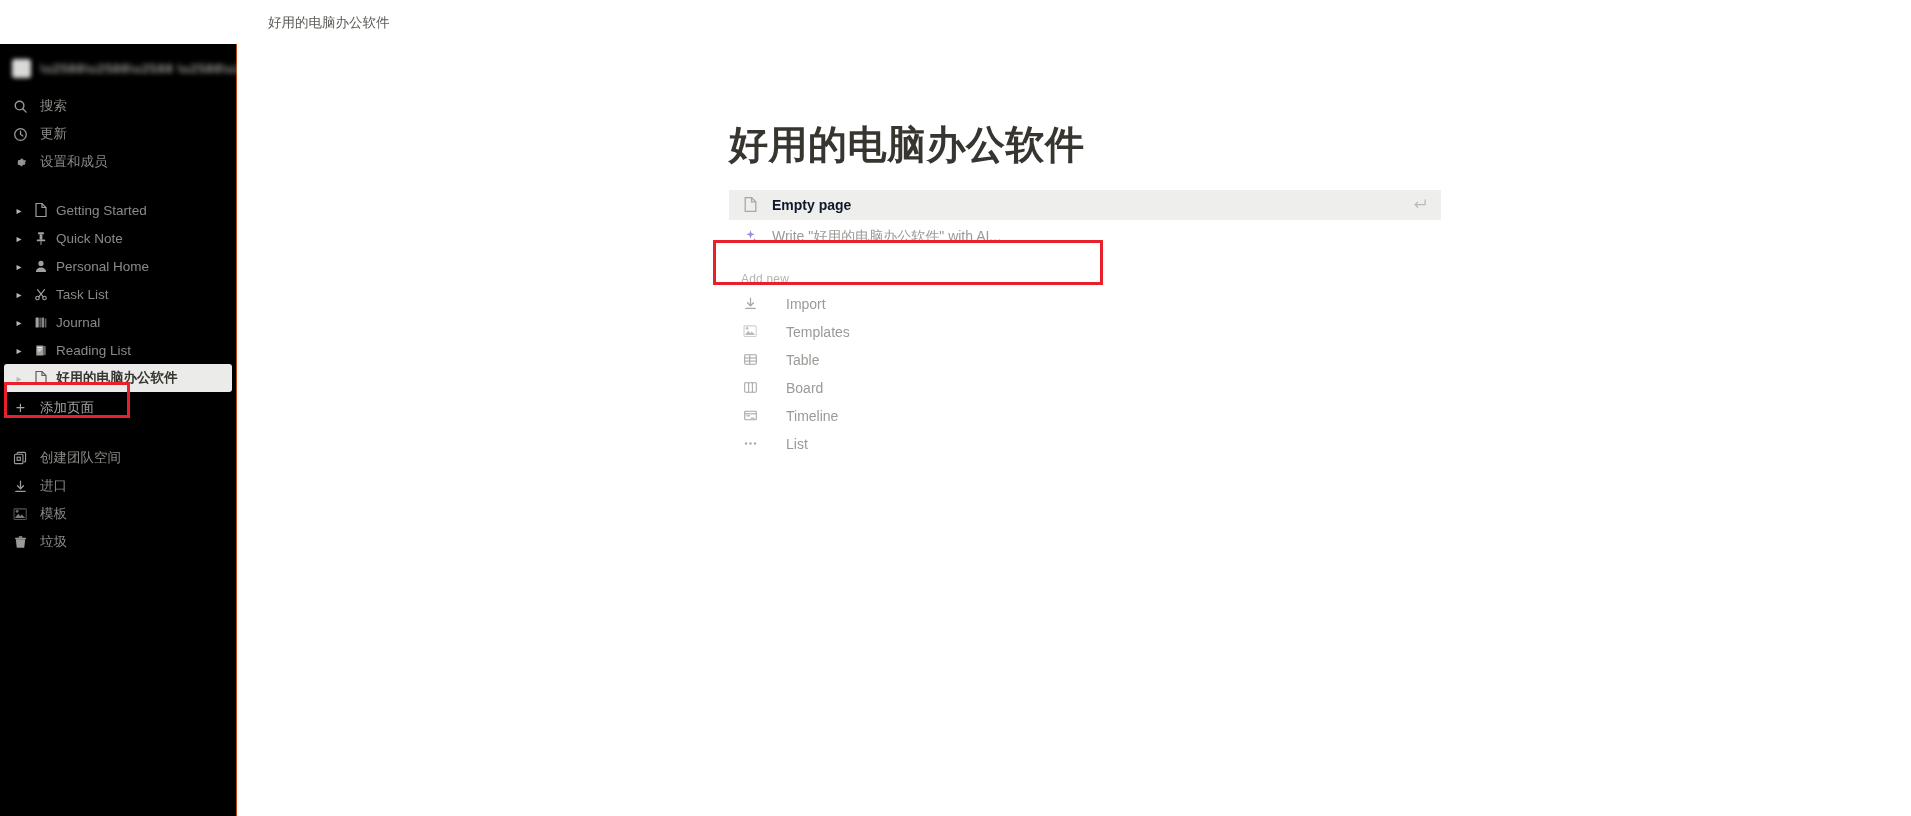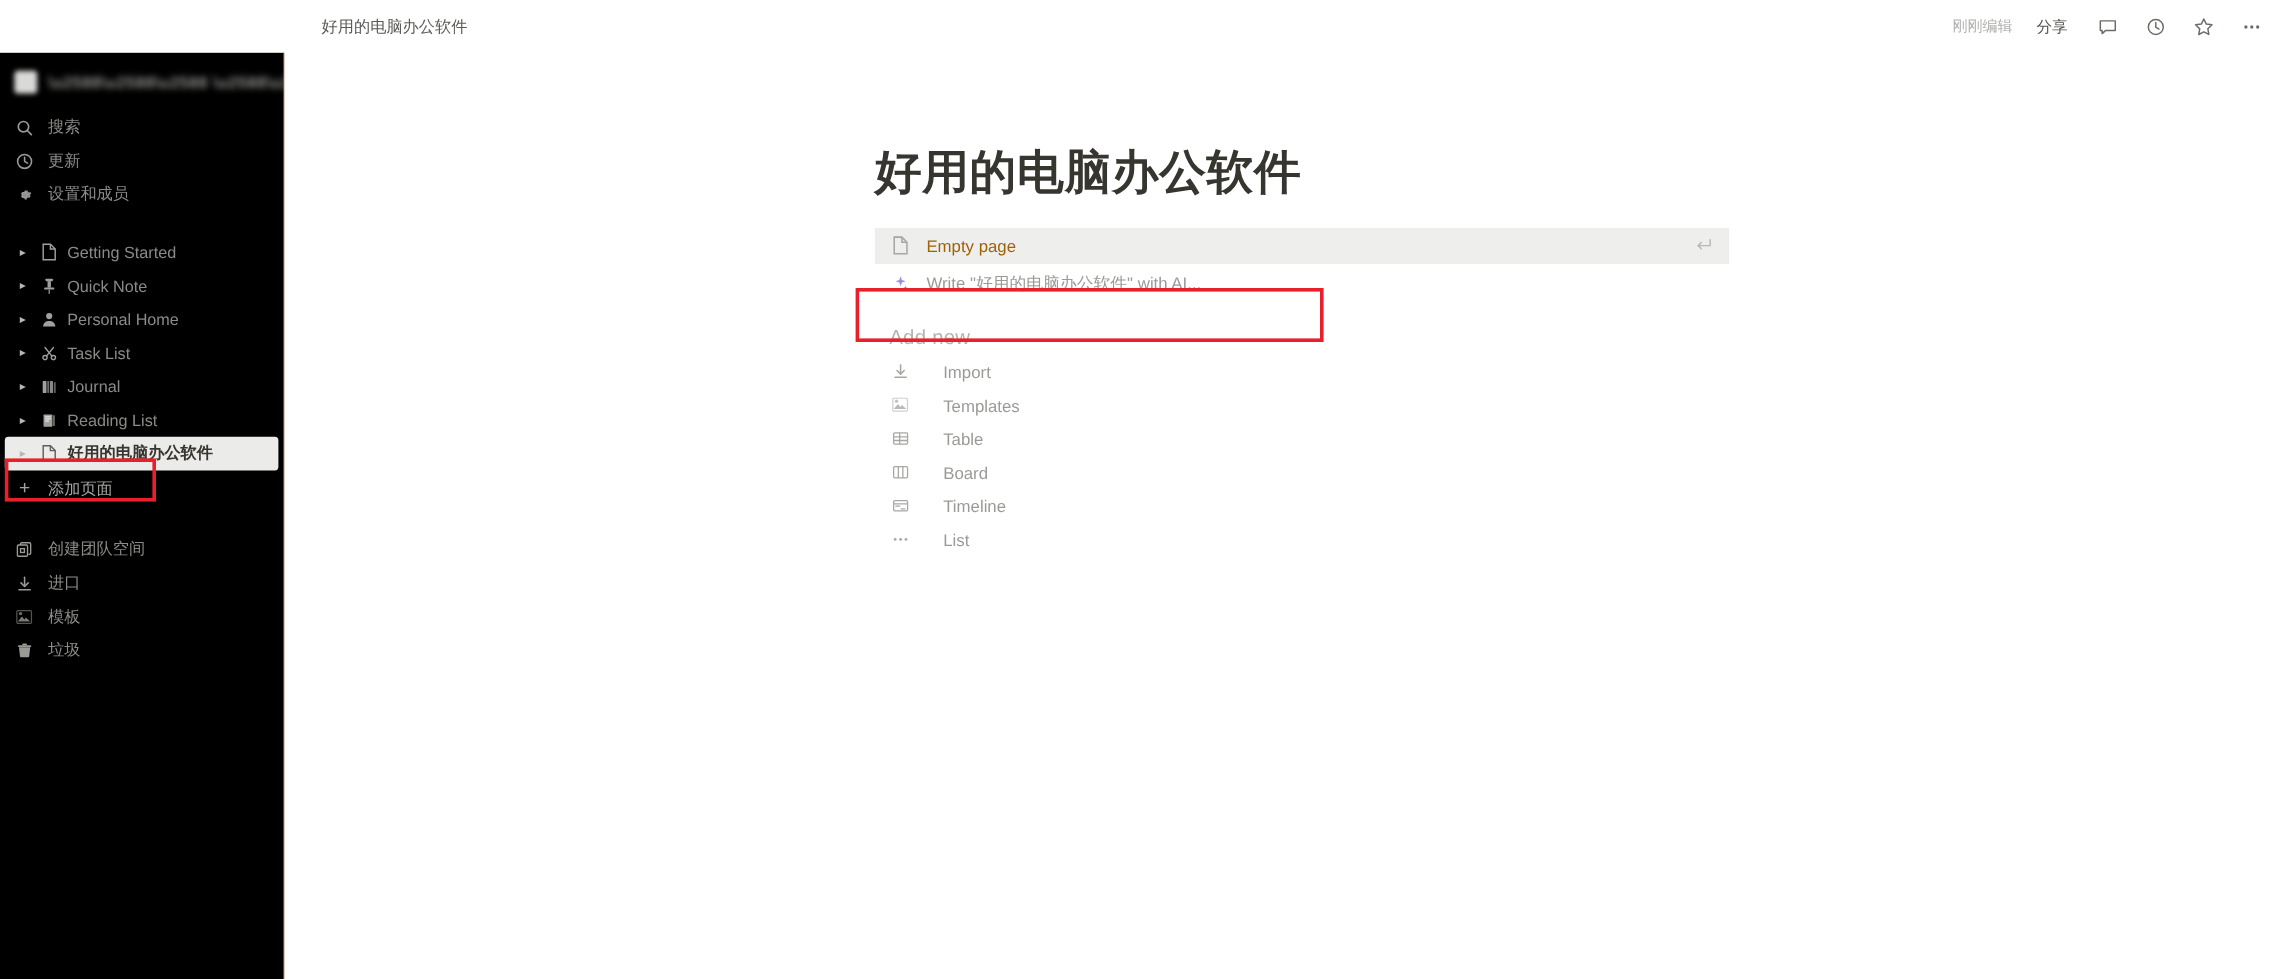--- a/index.html
+++ b/index.html
@@ -110,25 +110,25 @@
 
   .suggest-list { width: 712px; }
   .sug-row {
     display: flex; align-items: center; height: 30px;
     gap: 13px; padding: 0 12px; font-size: 14px; color: #9b9a97;
     cursor: pointer; position: relative;
   }
   .sug-row.highlight { background: #eeeeec; }
   .sug-row .sico { width: 18px; flex: 0 0 18px; display:flex; align-items:center; justify-content:center; color:#a8a7a4; }
   .sug-row .stext { white-space: nowrap; }
-  .sug-row.highlight .stext { color: #a16207; }
+  .sug-row.highlight .stext { color: #0f172a; font-weight: bold; }
   .sug-row .enter-ico { position: absolute; right: 14px; color:#b9b8b5; display:flex; align-items:center; }
 
   .section-label {
-    font-size: 17px; color: #b4b3b0; margin: 18px 0 4px 12px; letter-spacing: .2px;
+    font-size: 12px; color: #b4b3b0; margin: 18px 0 4px 12px; letter-spacing: .2px;
   }
   .add-list { width: 560px; }
   .add-row {
     display: flex; align-items: center; height: 28px;
     gap: 27px; padding: 0 12px; font-size: 14px; color: #9b9a97; cursor: pointer;
   }
   .add-row .aico { width: 18px; flex: 0 0 18px; display:flex; align-items:center; justify-content:center; color:#a8a7a4; }
 
   
   .watermark {
@@ -323,47 +323,20 @@
     </div>
 
     <div class="redbox" style="left:4px; top:338px; width:126px; height:36px;"></div>
   </div>
 
   <div class="main">
 
     <div class="topbar">
       <div class="breadcrumb">好用的电脑办公软件</div>
       <div class="top-spacer"></div>
-      <div class="top-right">
-        <div class="edited-text">刚刚编辑</div>
-        <div class="share-text">分享</div>
-        <div class="tb-icon">
-          <svg width="17" height="17" viewBox="0 0 18 18" fill="none" stroke="currentColor" stroke-width="1.3">
-            <path d="M2.4 3.6h13.2v8.4H7.2L4 14.8V12H2.4z" stroke-linejoin="round"></path>
-          </svg>
-        </div>
-        <div class="tb-icon">
-          <svg width="17" height="17" viewBox="0 0 18 18" fill="none" stroke="currentColor" stroke-width="1.3">
-            <circle cx="9" cy="9" r="6.6"></circle>
-              <path d="M9 5.1V9l2.8 1.8" stroke-linecap="round"></path>
-          </svg>
-        </div>
-        <div class="tb-icon">
-          <svg width="17" height="17" viewBox="0 0 18 18" fill="none" stroke="currentColor" stroke-width="1.3">
-            <path d="M9 1.9l2.2 4.5 5 .7-3.6 3.5.85 4.95L9 13.25 4.55 15.6l.85-4.95L1.8 7.1l5-.7z" stroke-linejoin="round"></path>
-          </svg>
-        </div>
-        <div class="tb-icon">
-          <svg width="17" height="17" viewBox="0 0 18 18" fill="currentColor">
-            <circle cx="3.8" cy="9" r="1.45"></circle>
-              <circle cx="9" cy="9" r="1.45"></circle>
-              <circle cx="14.2" cy="9" r="1.45"></circle>
-          </svg>
-        </div>
-      </div>
     </div>
 
     <div class="doc">
       <div class="doc-title">好用的电脑办公软件</div>
 
       <div class="suggest-list">
         <div class="sug-row highlight">
           <span class="sico">
             <svg width="15" height="17" viewBox="0 0 14 16" fill="none" stroke="currentColor" stroke-width="1.2">
               <path d="M2 1.5h6l4 4v9H2z"></path>

